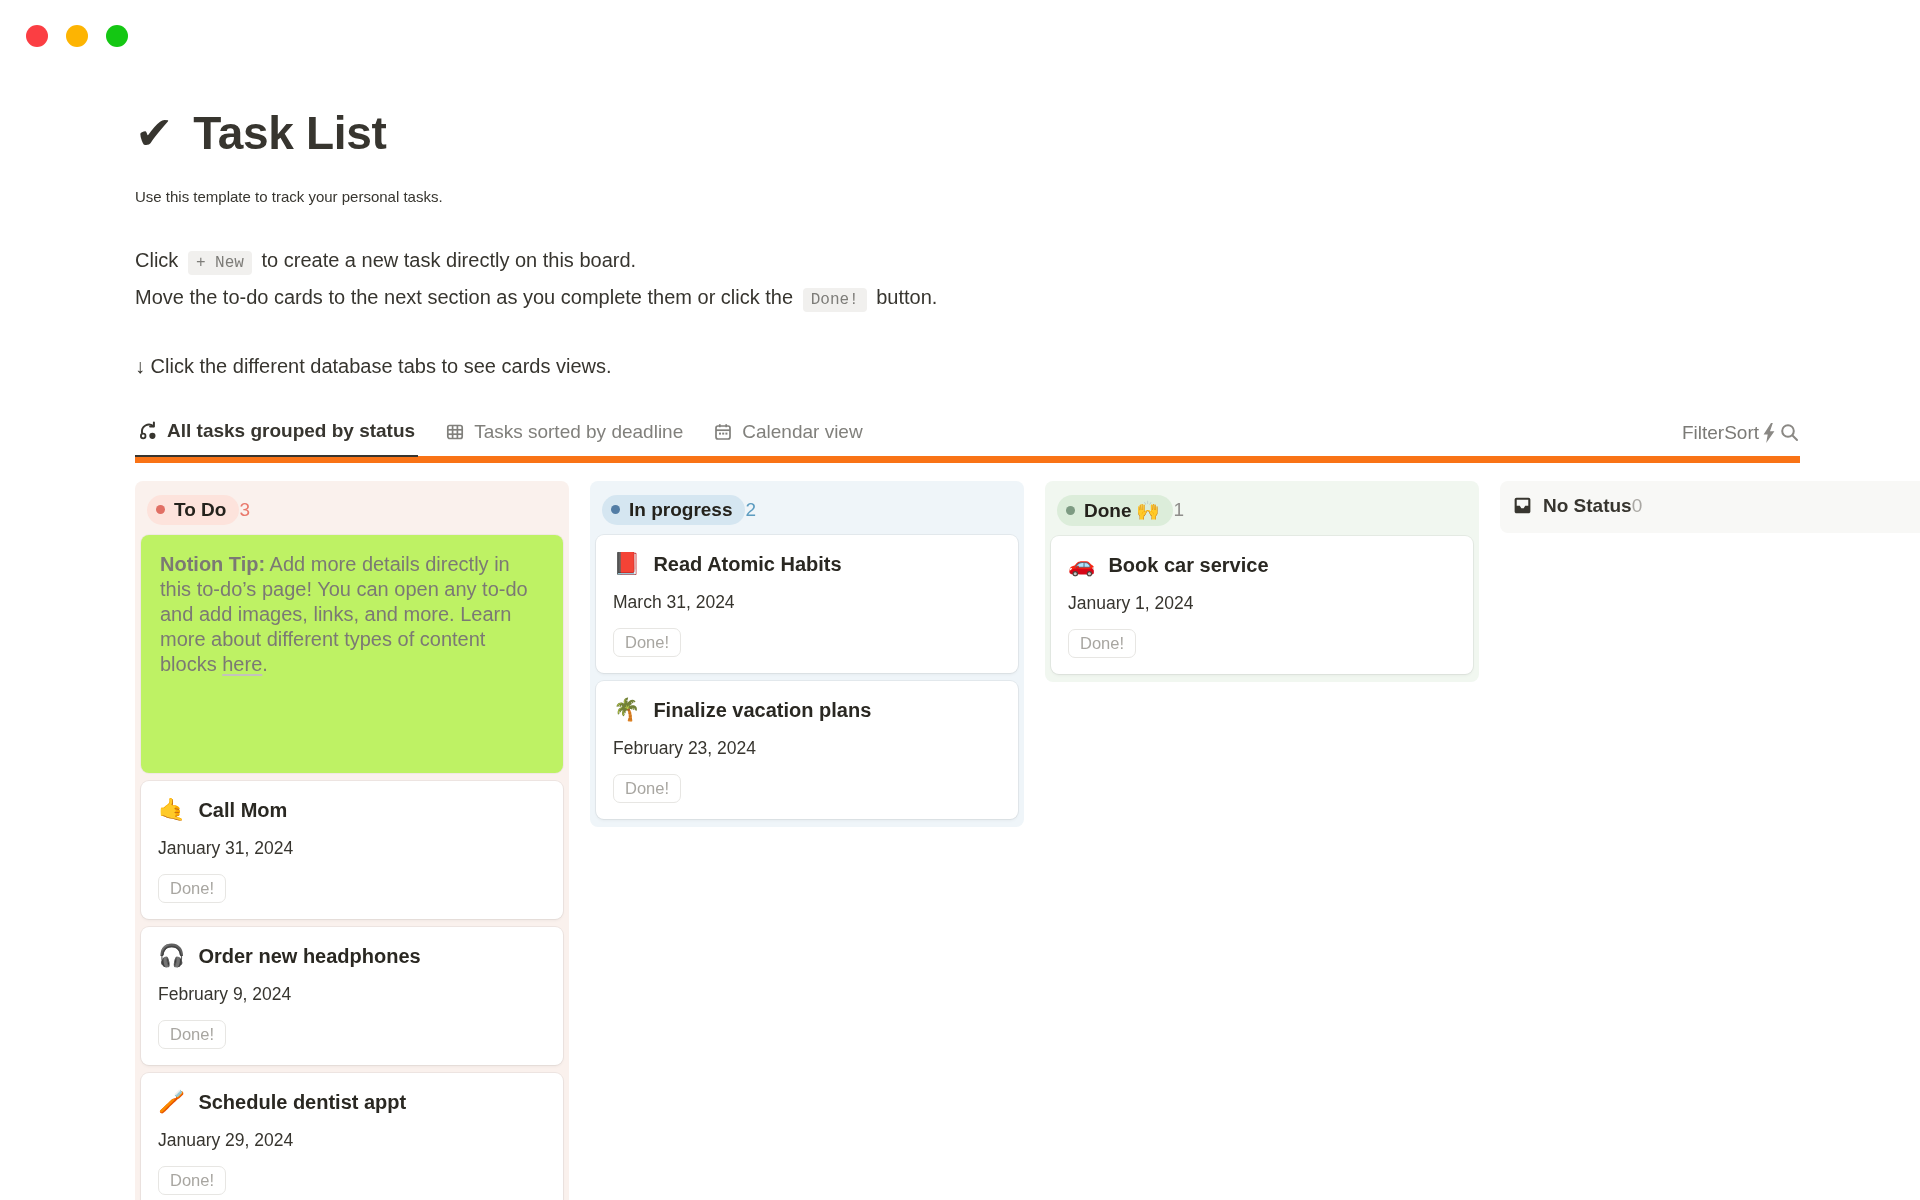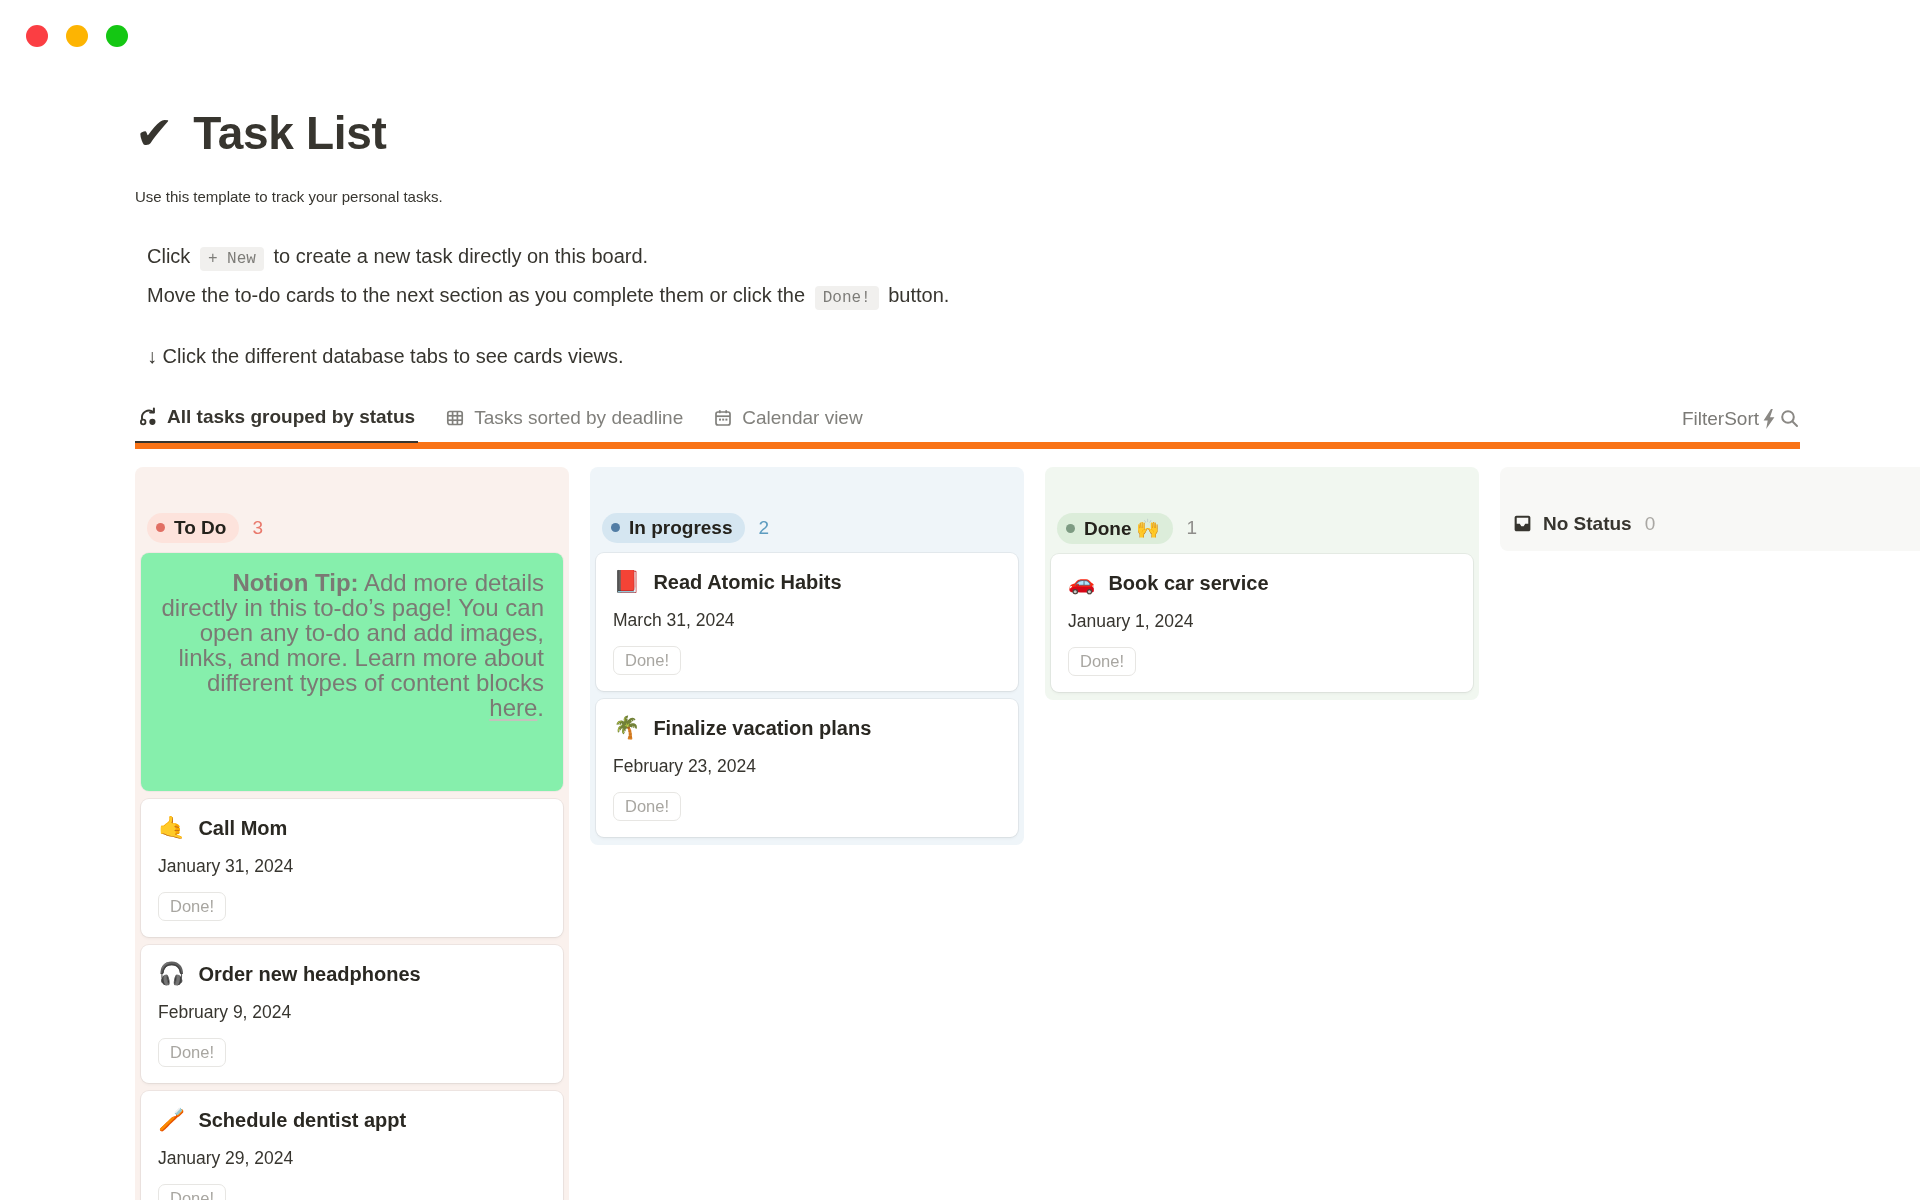--- a/index.html
+++ b/index.html
@@ -17,21 +17,21 @@
   .light.red{ background:#FB3E43; } .light.yellow{ background:#FDB402; } .light.green{ background:#14C713; }
 
   .content { padding-left:135px; }
 
   .page-title { margin:106px 0 0; display:flex; align-items:center; gap:20px;
                 font-size:46px; line-height:54px; font-weight:700; letter-spacing:-0.3px; color:#37352F; }
   .page-icon { font-size:46px; font-weight:400; line-height:54px; }
 
   .subtitle { margin-top:24px; font-size:15px; line-height:26px; }
 
-  .para { font-size:20px; line-height:24px; margin:12px; }
+  .para { font-size:20px; line-height:32px; margin:0; }
   .para1 { margin-top:34px; }
   .para2 { margin-top:2px; }
   .inline-badge {
     font-family:"Liberation Mono","DejaVu Sans Mono",monospace;
     font-size:16px; background:#F1F0EE; color:#7D7C78;
     padding:3px 8px; border-radius:4px; margin:0 4px; white-space:nowrap;
   }
   .para3 { margin-top:34px; font-size:20px; }
 
   
@@ -47,21 +47,21 @@
   .toolbar .tool { cursor:pointer; display:flex; align-items:center; }
 
   
   .board { margin-top:18px; display:flex; gap:21px; align-items:flex-start; }
   .column { width:434px; border-radius:8px; padding:6px; flex:0 0 auto; }
   .col-todo { background:#FAF1ED; }
   .col-progress { background:#EFF5F9; }
   .col-done { background:#F1F7F0; }
   .col-nostatus { background:#F8F8F6; }
 
-  .col-header { display:flex; align-items:center; gap:13px; padding:8px 6px 10px;margin-top:32px; }
+  .col-header { display:flex; align-items:center; padding:8px 6px 10px; }
   .pill { display:inline-flex; align-items:center; gap:9px; padding:4px 13px 4px 9px;
           border-radius:16px; font-size:19px; font-weight:600; color:#24221C; cursor:pointer; }
   .pill-todo { background:#FDE3DC; }
   .pill-progress { background:#D5E6F1; }
   .pill-done { background:#DCEDDA; }
   .dot { width:9px; height:9px; border-radius:50%; }
   .dot-todo { background:#E16F64; }
   .dot-progress { background:#527DA5; }
   .dot-done { background:#7D9B82; }
   .count { font-size:19px; }
@@ -79,23 +79,23 @@
   .card:last-child { margin-bottom:2px; }
   .card-title { display:flex; align-items:center; gap:13px; font-size:20px;
                 font-weight:600; color:#2A2822; line-height:24px; }
   .card-emoji { font-size:22px; line-height:24px; }
   .card-date { margin-top:16px; font-size:17.5px; color:#37352F; }
   .done-btn { margin-top:15px; display:inline-block; padding:4px 11px;
               border:1px solid #E7E6E3; border-radius:7px; font-size:16.5px;
               color:#A8A6A1; background:#fff; cursor:pointer;
               font-family:"Liberation Sans","DejaVu Sans",sans-serif; }
 
-  .tip-card { background:#86efac; box-shadow:0 0 0 1px rgba(15,15,15,0.04);
+  .tip-card { background:#bef264; box-shadow:0 0 0 1px rgba(15,15,15,0.04);
               height:238px; padding:17px 19px; border-radius:8px; margin-bottom:8px;
-              font-size:24px; line-height:25px; color:#7B7974; cursor:pointer;text-align:right; }
+              font-size:20px; line-height:25px; color:#7B7974; cursor:pointer; }
   .tip-bold { font-weight:700; }
   .tip-link { color:#7B7974; text-decoration:underline; text-decoration-color:#C4C1BC;
               text-underline-offset:3px; cursor:pointer; }
 </style>
 </head>
 <body>
 
 <div class="traffic">
   <button class="light red"></button>
   <button class="light yellow"></button>

